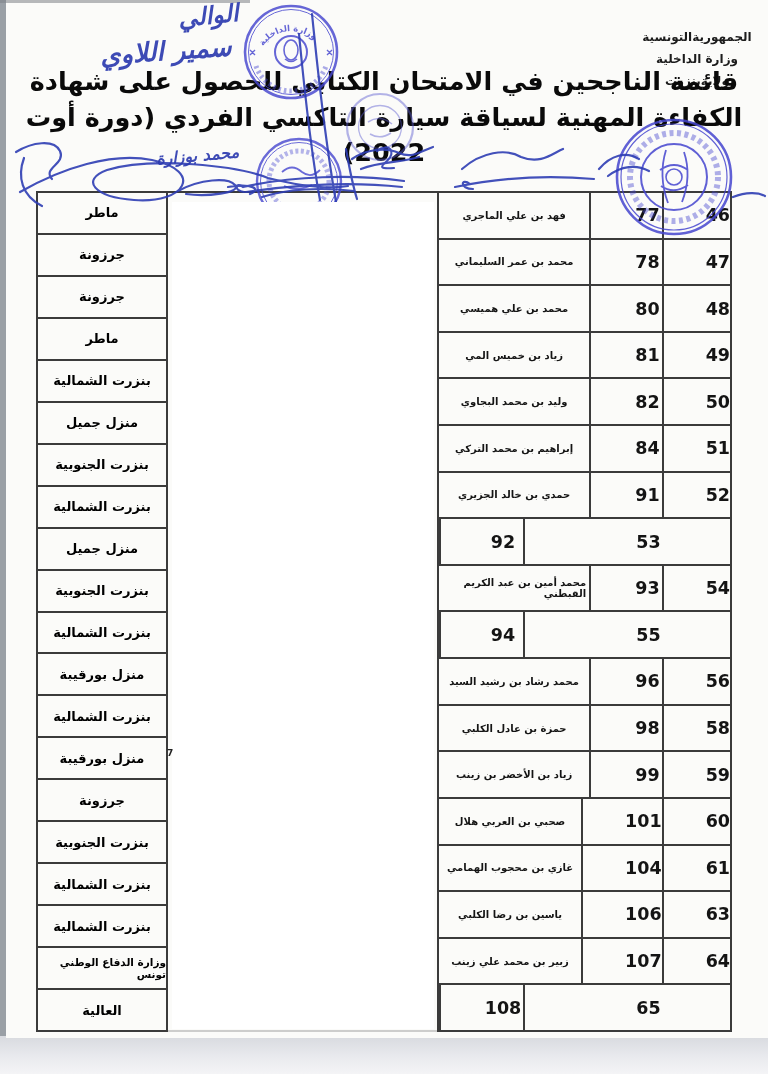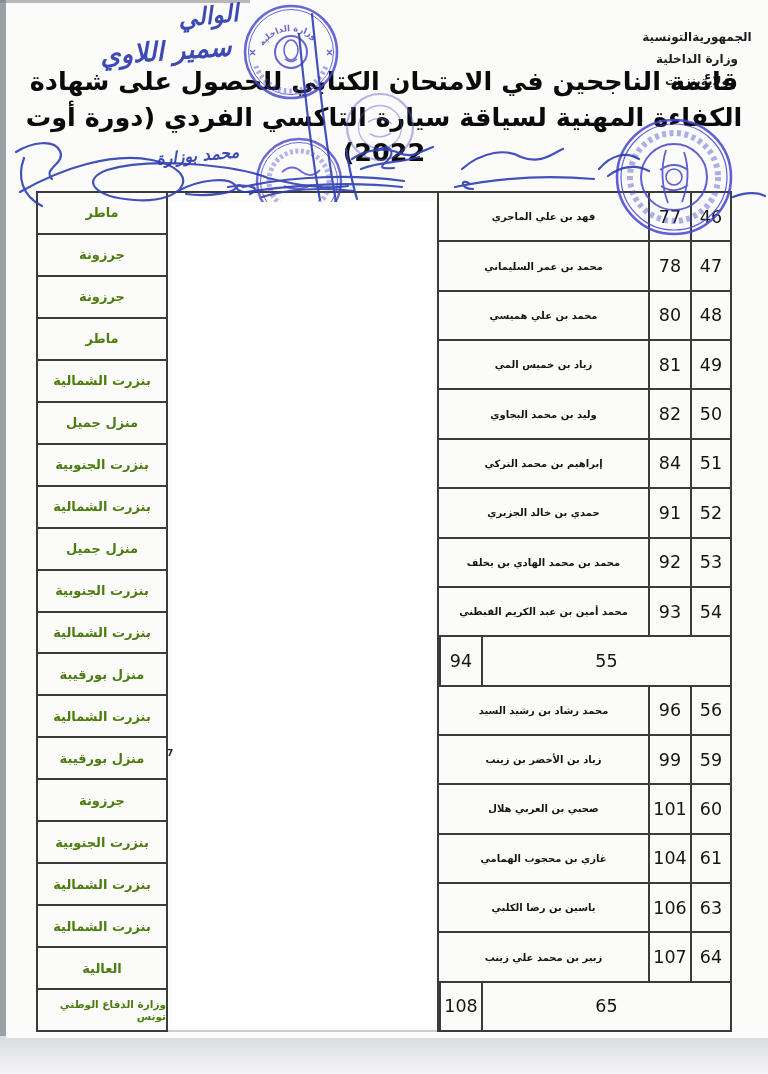--- a/index.html
+++ b/index.html
@@ -30,35 +30,35 @@
   
   .tbl{
     position:absolute;top:191px;height:841px;
     border:2px solid #3b3b3b;box-sizing:border-box;
     display:flex;flex-direction:column;z-index:2;
   }
   #places-col{left:36px;width:132px;}
   #rows-col{left:437px;width:295px;}
   .prow{
     flex:1;display:flex;align-items:center;justify-content:center;
-    font-weight:bold;font-size:13px;color:#4d7c0f;direction:rtl;
+    font-weight:bold;font-size:13px;color:#000000;direction:rtl;
     border-top:2px solid #3b3b3b;
   }
   .prow:first-child{border-top:none;}
   .prow.small{font-size:10.5px;}
   .rrow{flex:1;display:flex;border-top:2px solid #3b3b3b;direction:ltr;}
   .rrow:first-child{border-top:none;}
   .name-cell{
     width:209px;box-sizing:border-box;display:flex;align-items:center;justify-content:center;
     font-weight:bold;font-size:10px;color:#141414;direction:rtl;padding:0 3px;
   }
   .score-cell,.serial-cell{
     display:flex;align-items:center;justify-content:center;
-    font-weight:normal;font-size:17.5px;color:#141414;
-    border-left:2px solid #3b3b3b;direction:ltr;
+    font-weight:bold;font-size:17.5px;color:#141414;
+    border-left:2px solid #3b3b3b;direction:ltr;padding-left:42px;
   }
   .score-cell{width:40px;}
   .serial-cell{flex:1;}
   .gap-topline{position:absolute;left:166px;top:191px;width:273px;height:2px;background:#3b3b3b;z-index:2;}
   .gap-bottomline{position:absolute;left:168px;top:1030px;width:269px;height:2px;background:#a7a7a7;opacity:.55;z-index:2;}
   
   .ink-layer{position:absolute;left:0;top:0;width:768px;height:1074px;z-index:5;pointer-events:none;}
   .hw{
     position:absolute;color:#2d3cb0;font-weight:bold;font-style:italic;
     direction:rtl;opacity:.92;z-index:5;white-space:nowrap;
@@ -107,22 +107,22 @@
     <div class="prow">منزل جميل</div>
     <div class="prow">بنزرت الجنوبية</div>
     <div class="prow">بنزرت الشمالية</div>
     <div class="prow">منزل بورقيبة</div>
     <div class="prow">بنزرت الشمالية</div>
     <div class="prow">منزل بورقيبة</div>
     <div class="prow">جرزونة</div>
     <div class="prow">بنزرت الجنوبية</div>
     <div class="prow">بنزرت الشمالية</div>
     <div class="prow">بنزرت الشمالية</div>
+    <div class="prow small">وزارة الدفاع الوطني تونس</div>
     <div class="prow">العالية</div>
-    <div class="prow small">وزارة الدفاع الوطني تونس</div>
   </div>
 <div class="tbl" id="rows-col">
     <div class="rrow">
       <div class="name-cell">فهد بن علي الماجري</div>
       <div class="score-cell">77</div>
       <div class="serial-cell">46</div>
     </div>
     <div class="rrow">
       <div class="name-cell">محمد بن عمر السليماني</div>
       <div class="score-cell">78</div>
@@ -147,37 +147,41 @@
       <div class="name-cell">إبراهيم بن محمد التركي</div>
       <div class="score-cell">84</div>
       <div class="serial-cell">51</div>
     </div>
     <div class="rrow">
       <div class="name-cell">حمدي بن خالد الجزيري</div>
       <div class="score-cell">91</div>
       <div class="serial-cell">52</div>
     </div>
     <div class="rrow">
-      <div class="name-cell">محمد بن محمد الهادي بن يخلف</div>
       <div class="score-cell">92</div>
       <div class="serial-cell">53</div>
     </div>
     <div class="rrow">
       <div class="name-cell">محمد أمين بن عبد الكريم القبطني</div>
       <div class="score-cell">93</div>
       <div class="serial-cell">54</div>
     </div>
     <div class="rrow">
       <div class="score-cell">94</div>
       <div class="serial-cell">55</div>
     </div>
     <div class="rrow">
       <div class="name-cell">محمد رشاد بن رشيد السيد</div>
       <div class="score-cell">96</div>
       <div class="serial-cell">56</div>
+    </div>
+    <div class="rrow">
+      <div class="name-cell">حمزة بن عادل الكلبي</div>
+      <div class="score-cell">98</div>
+      <div class="serial-cell">58</div>
     </div>
     <div class="rrow">
       <div class="name-cell">زياد بن الأخضر بن زينب</div>
       <div class="score-cell">99</div>
       <div class="serial-cell">59</div>
     </div>
     <div class="rrow">
       <div class="name-cell">صحبي بن العربي هلال</div>
       <div class="score-cell">101</div>
       <div class="serial-cell">60</div>

